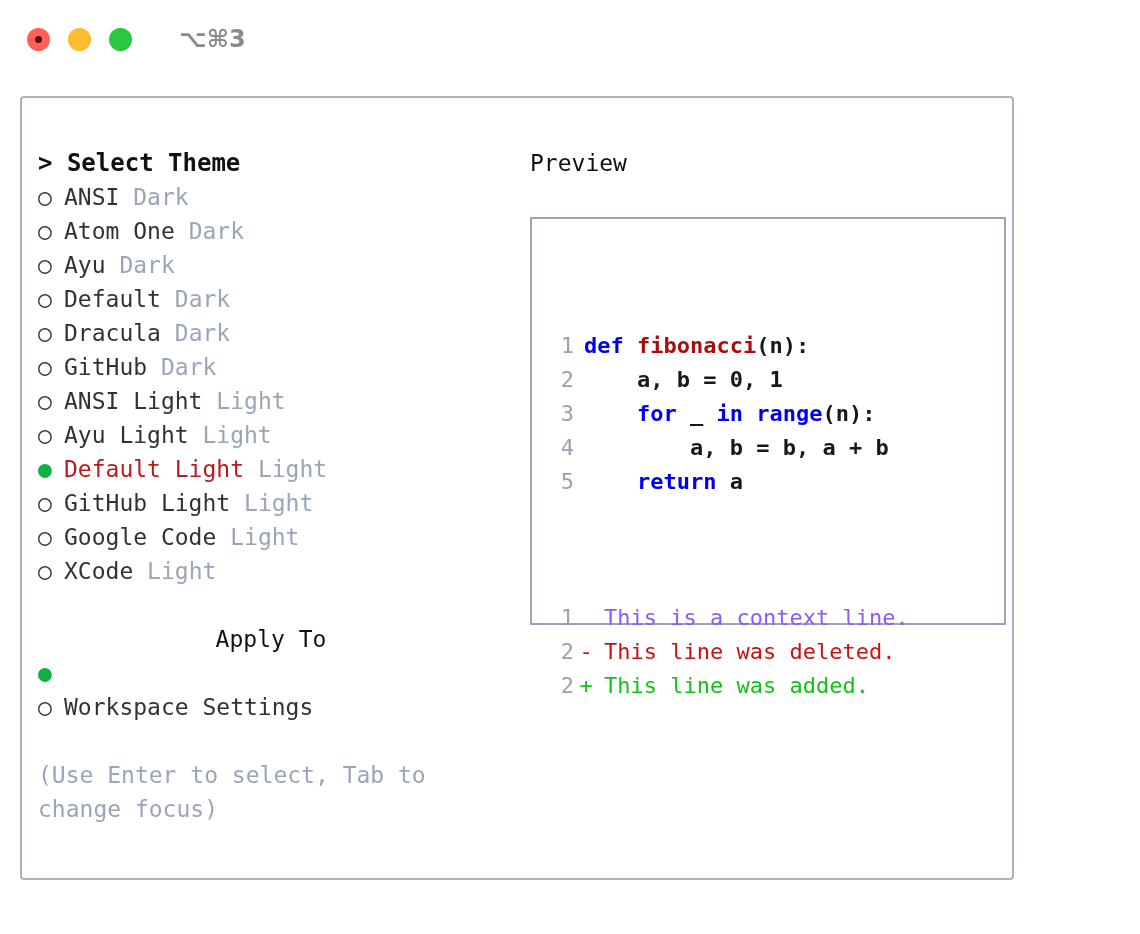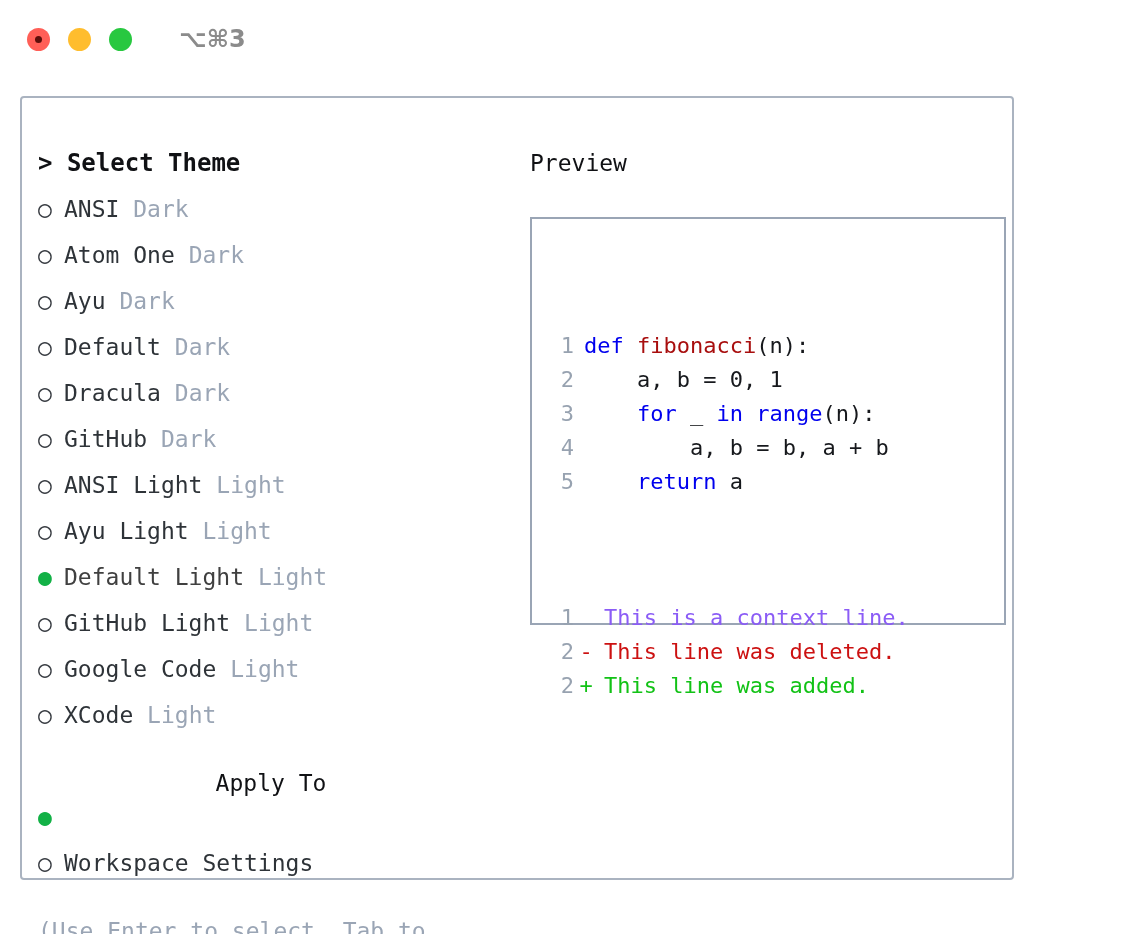--- a/index.html
+++ b/index.html
@@ -100,22 +100,22 @@
     white-space: pre;
   }
   .bullet {
     display: inline-block;
     width: 26px;
     flex: 0 0 26px;
     font-size: 23px;
     color: #3b3f45;
   }
   .bullet.selected { color: #12b146; }
-  .opt-label { color: #2e3338; margin-top: 12px; }
-  .option-row.selected .opt-label { color: #404040; }
+  .opt-label { color: #2e3338; }
+  .option-row.selected .opt-label { color: #b91c1c; }
   .opt-suffix { color: #9aa5b5; }
   .option-row.selected .opt-suffix { color: #9aa5b5; }
 
   #apply-section { margin-top: 34px; }
   #apply-heading {
     font-size: 23px;
     color: #101114;
     line-height: 34px;
     padding-left: 26px;
     white-space: pre;
@@ -158,21 +158,21 @@
     white-space: pre;
   }
   .code-line { display: flex; align-items: baseline; }
   .lineno {
     display: inline-block;
     width: 24px;
     flex: 0 0 24px;
     text-align: right;
     color: #97a2b0;
   }
-  .code-text { padding-left: 10px; }
+  .code-text { padding-left: 10px; font-weight: bold; }
   .tok-kw   { color: #0000ee; }
   .tok-fn   { color: #a80e0e; }
   .tok-plain{ color: #16181c; }
   .diff-block { margin-top: 34px; }
   .diff-line { display: flex; align-items: baseline; }
   .diff-mark {
     display: inline-block;
     width: 24px;
     flex: 0 0 24px;
     text-align: center;

